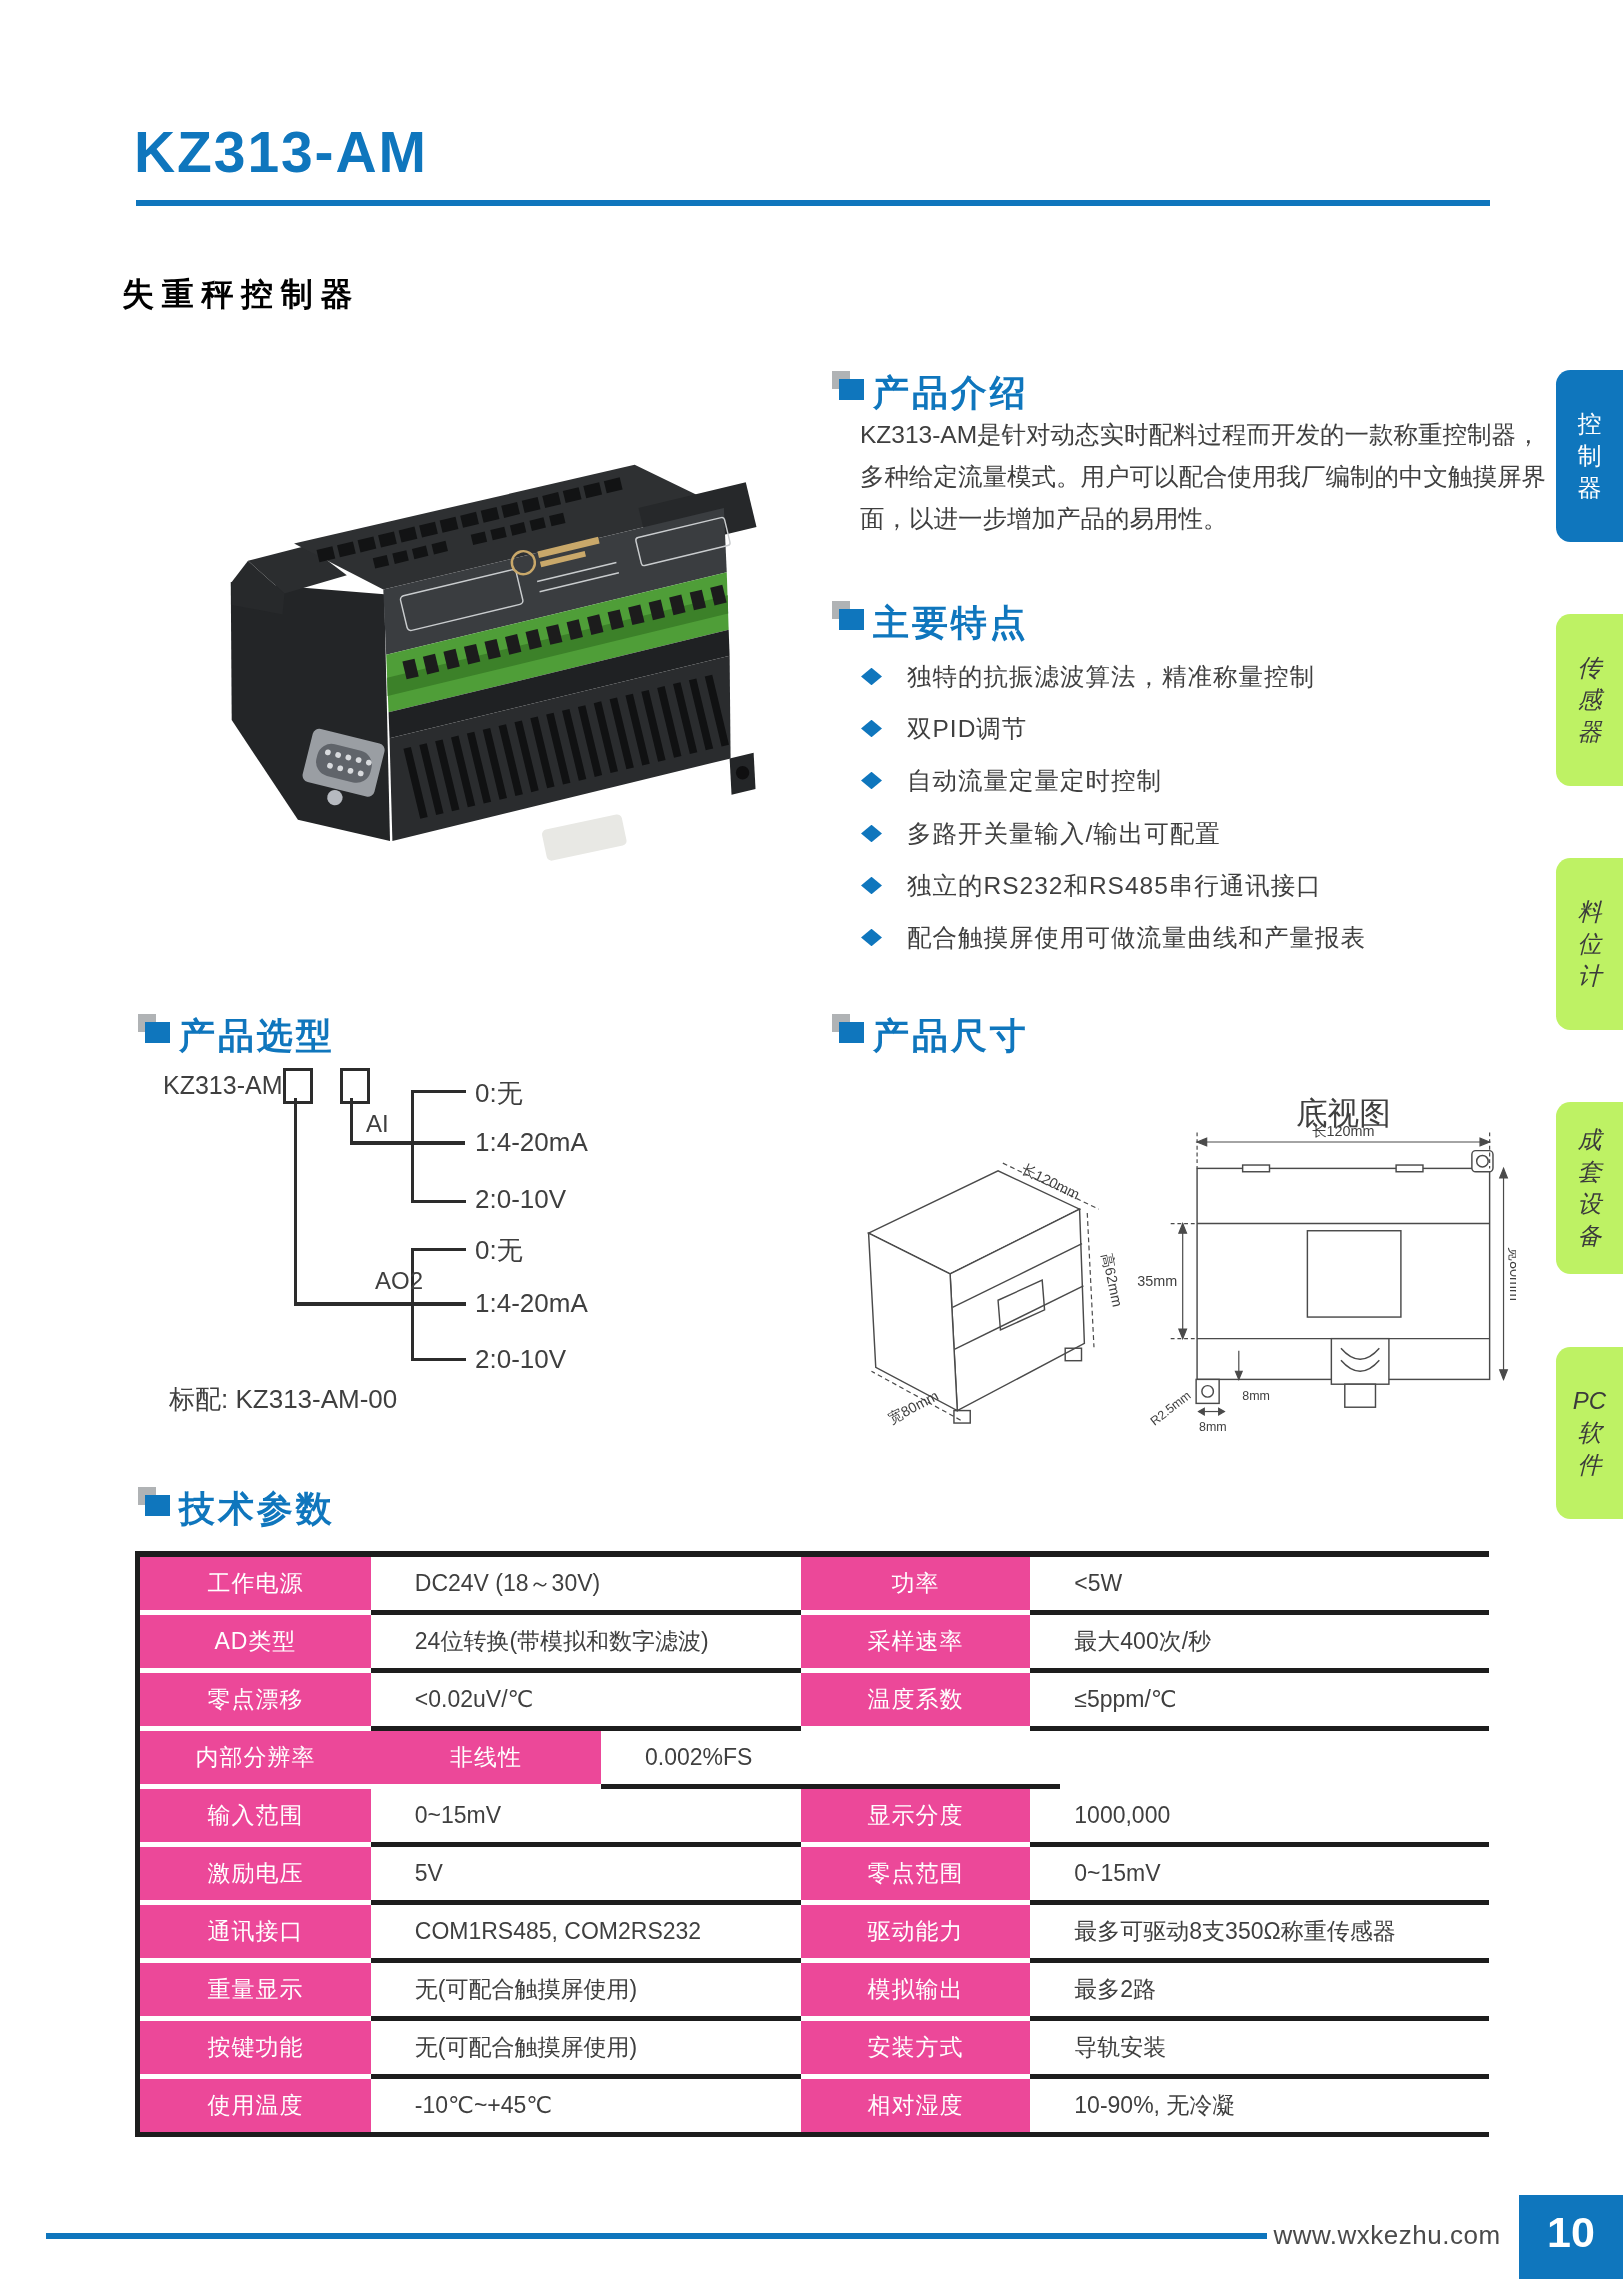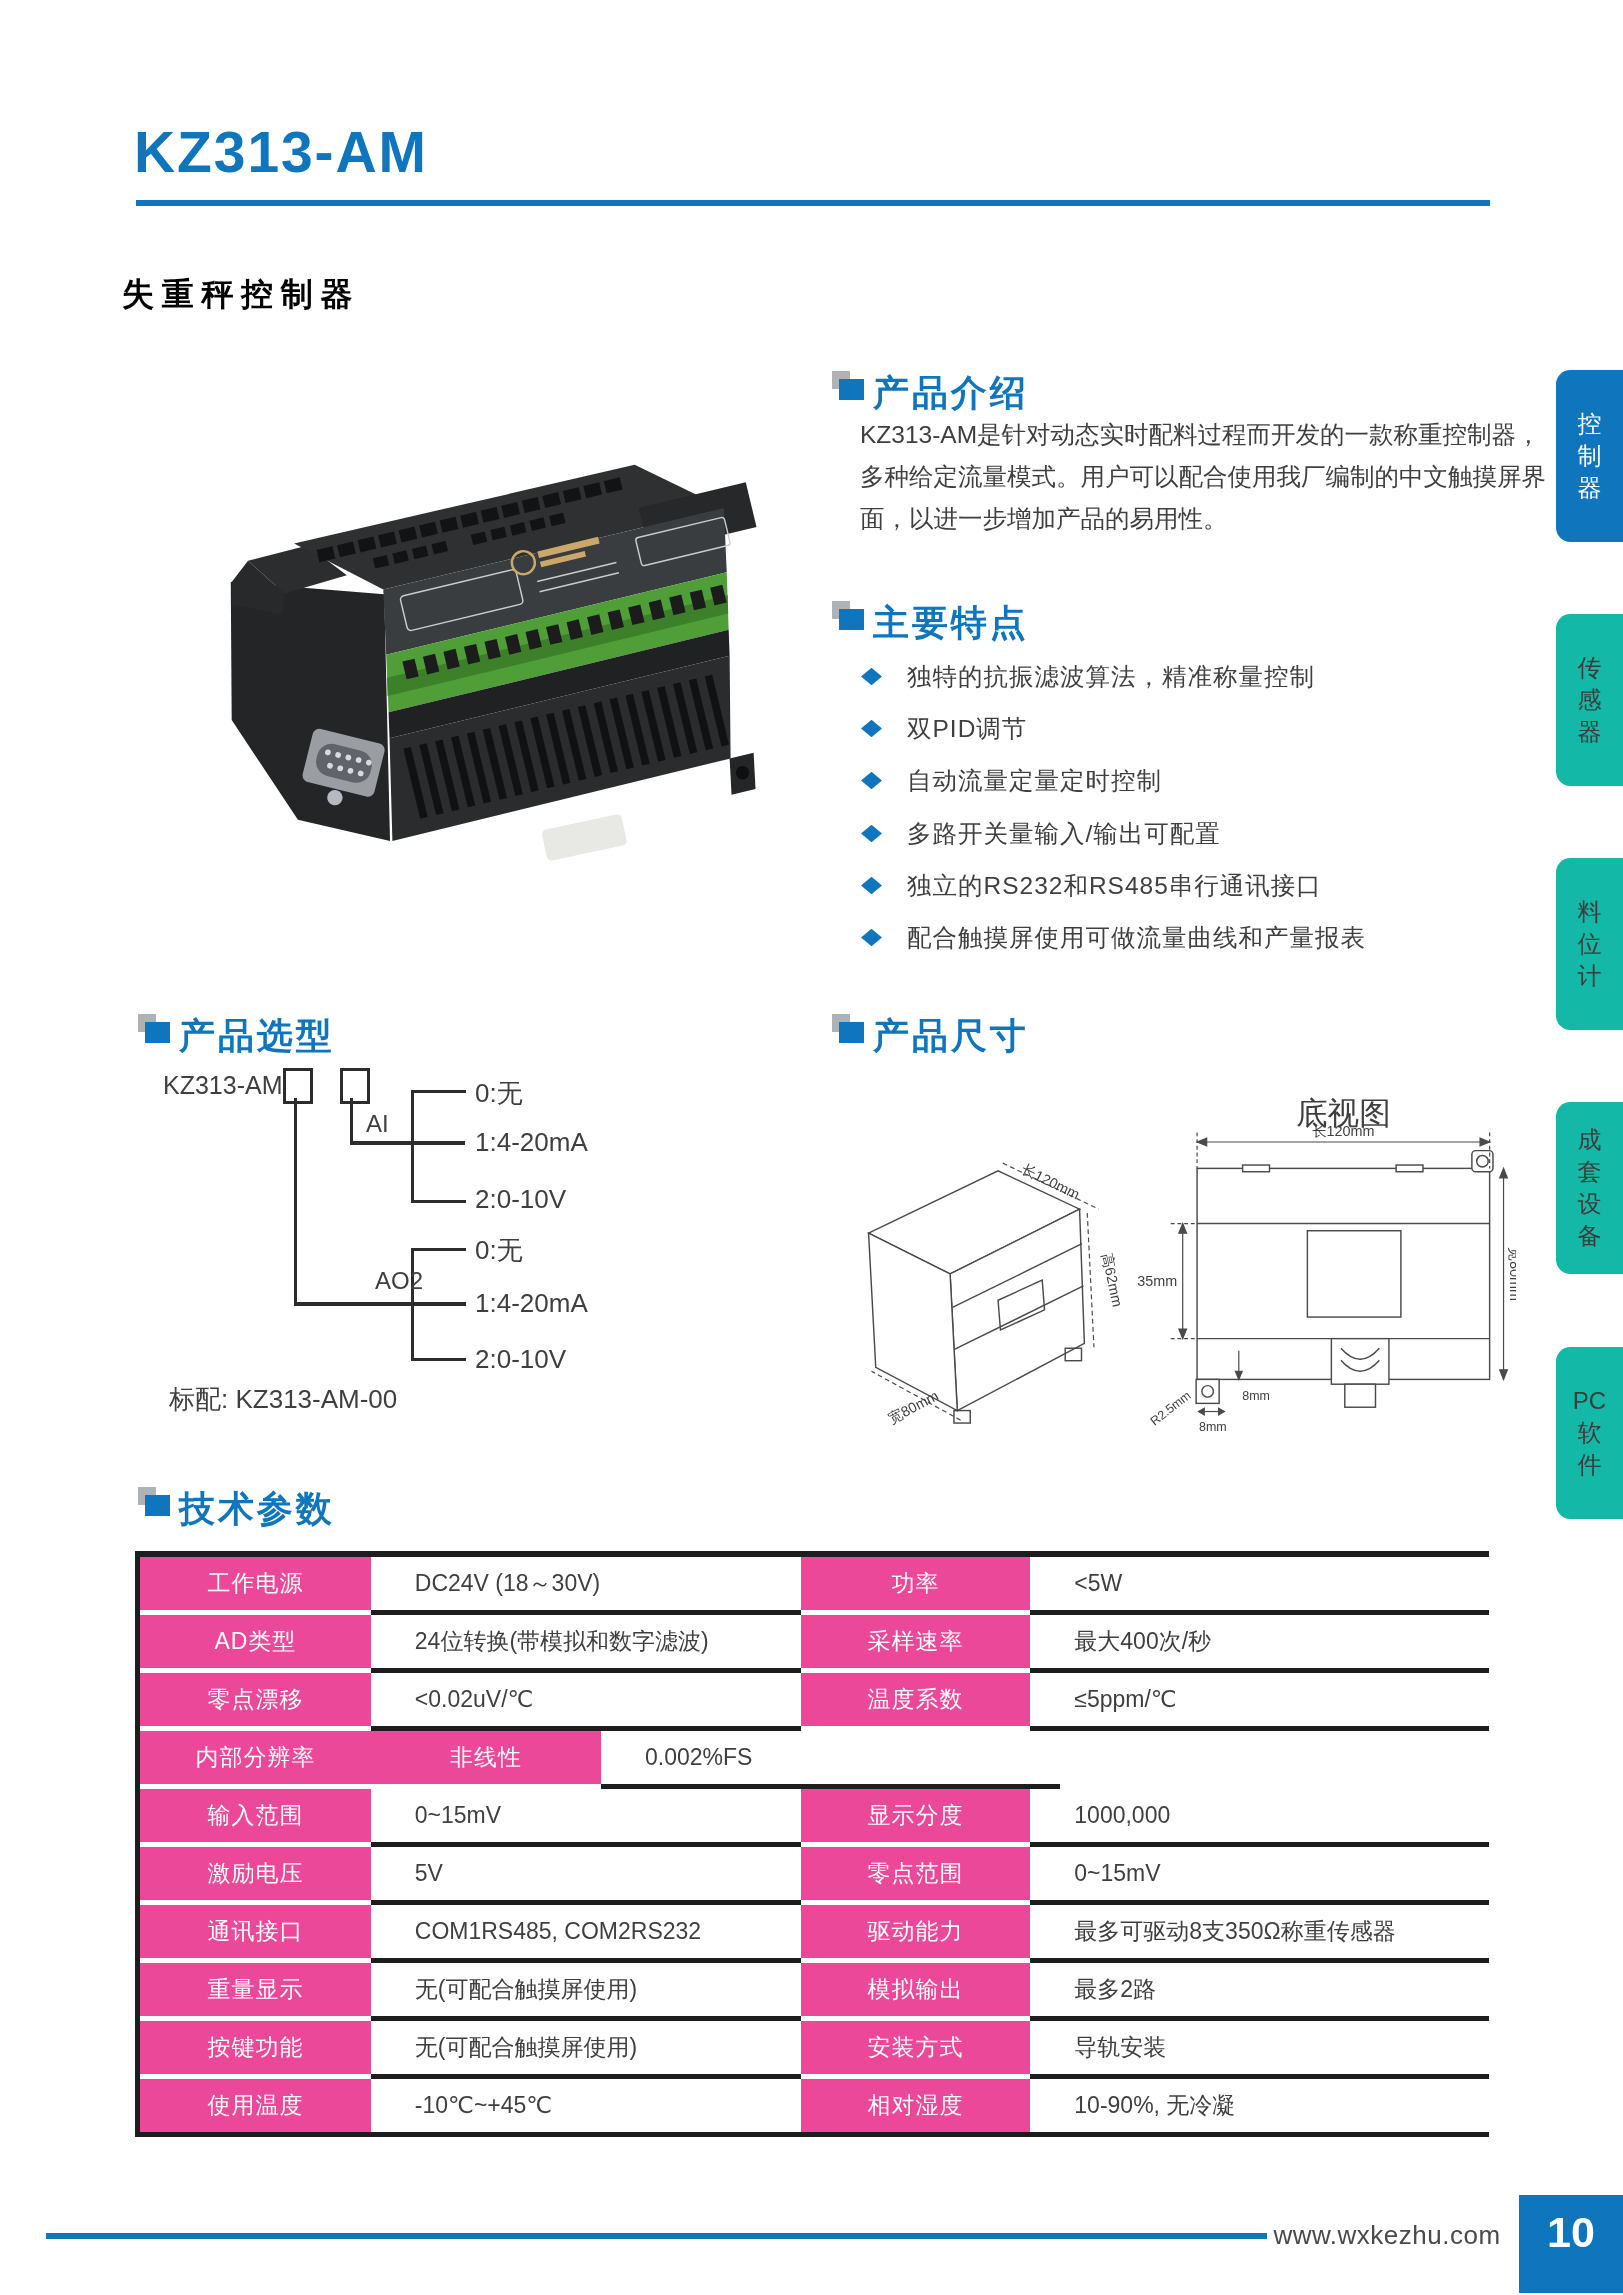--- a/index.html
+++ b/index.html
@@ -40,29 +40,29 @@
   .srow{display:flex;height:58px;}
   .scell{box-sizing:border-box;display:flex;align-items:center;}
   .slabel{background:#ec4899;color:#ffffff;justify-content:center;font-size:23px;border-bottom:5.8px solid #ffffff;letter-spacing:1px;}
   .svalue{background:#ffffff;color:#3f3f3f;font-size:23px;padding-left:44px;border-bottom:5.8px solid #1d1d1d;white-space:nowrap;}
   .c1{width:231px;}.c2{width:430px;}.c3{width:230px;}.c4{width:459px;}
   .srow.last .slabel{border-bottom:5.8px solid #1d1d1d;}
 
   
   .tab{left:1556px;width:67px;height:172px;border-radius:14.4px 0 0 14.4px;display:flex;align-items:center;justify-content:center;}
   .tab.active{background:#0f76bd;}
-  .tab.inactive{background:#14b8a6;}
+  .tab.inactive{background:#bef264;font-style:italic;}
   .tab .lbl{width:38px;text-align:center;font-size:24px;line-height:32px;word-break:break-all;font-weight:500;}
   .tab.active .lbl{color:#ffffff;}
   .tab.inactive .lbl{color:#3b3b3b;}
 
   
   .footer-rule{left:46px;top:2233px;width:1221px;height:6.2px;background:#0f76bd;}
   .footer-site{left:1272px;top:2220px;width:230px;text-align:center;font-size:26px;color:#4a4a4a;letter-spacing:0.5px;}
-  .page-box{left:1519px;top:2195px;width:104px;height:98px;background:#0f76bd;text-align:center;}
+  .page-box{left:1519px;top:2195px;width:104px;height:84px;background:#0f76bd;text-align:center;}
   .page-box .num{margin-top:12.5px;display:inline-block;font-size:43px;font-weight:bold;color:#ffffff;}
 
   svg text{font-family:"Liberation Sans","DejaVu Sans",sans-serif;fill:#3f3f3f;}
 </style>
 </head>
 <body>
 
 <div class="abs page-title">KZ313-AM</div>
 <div class="abs title-rule"></div>
 <div class="abs page-subtitle">失重秤控制器</div>

